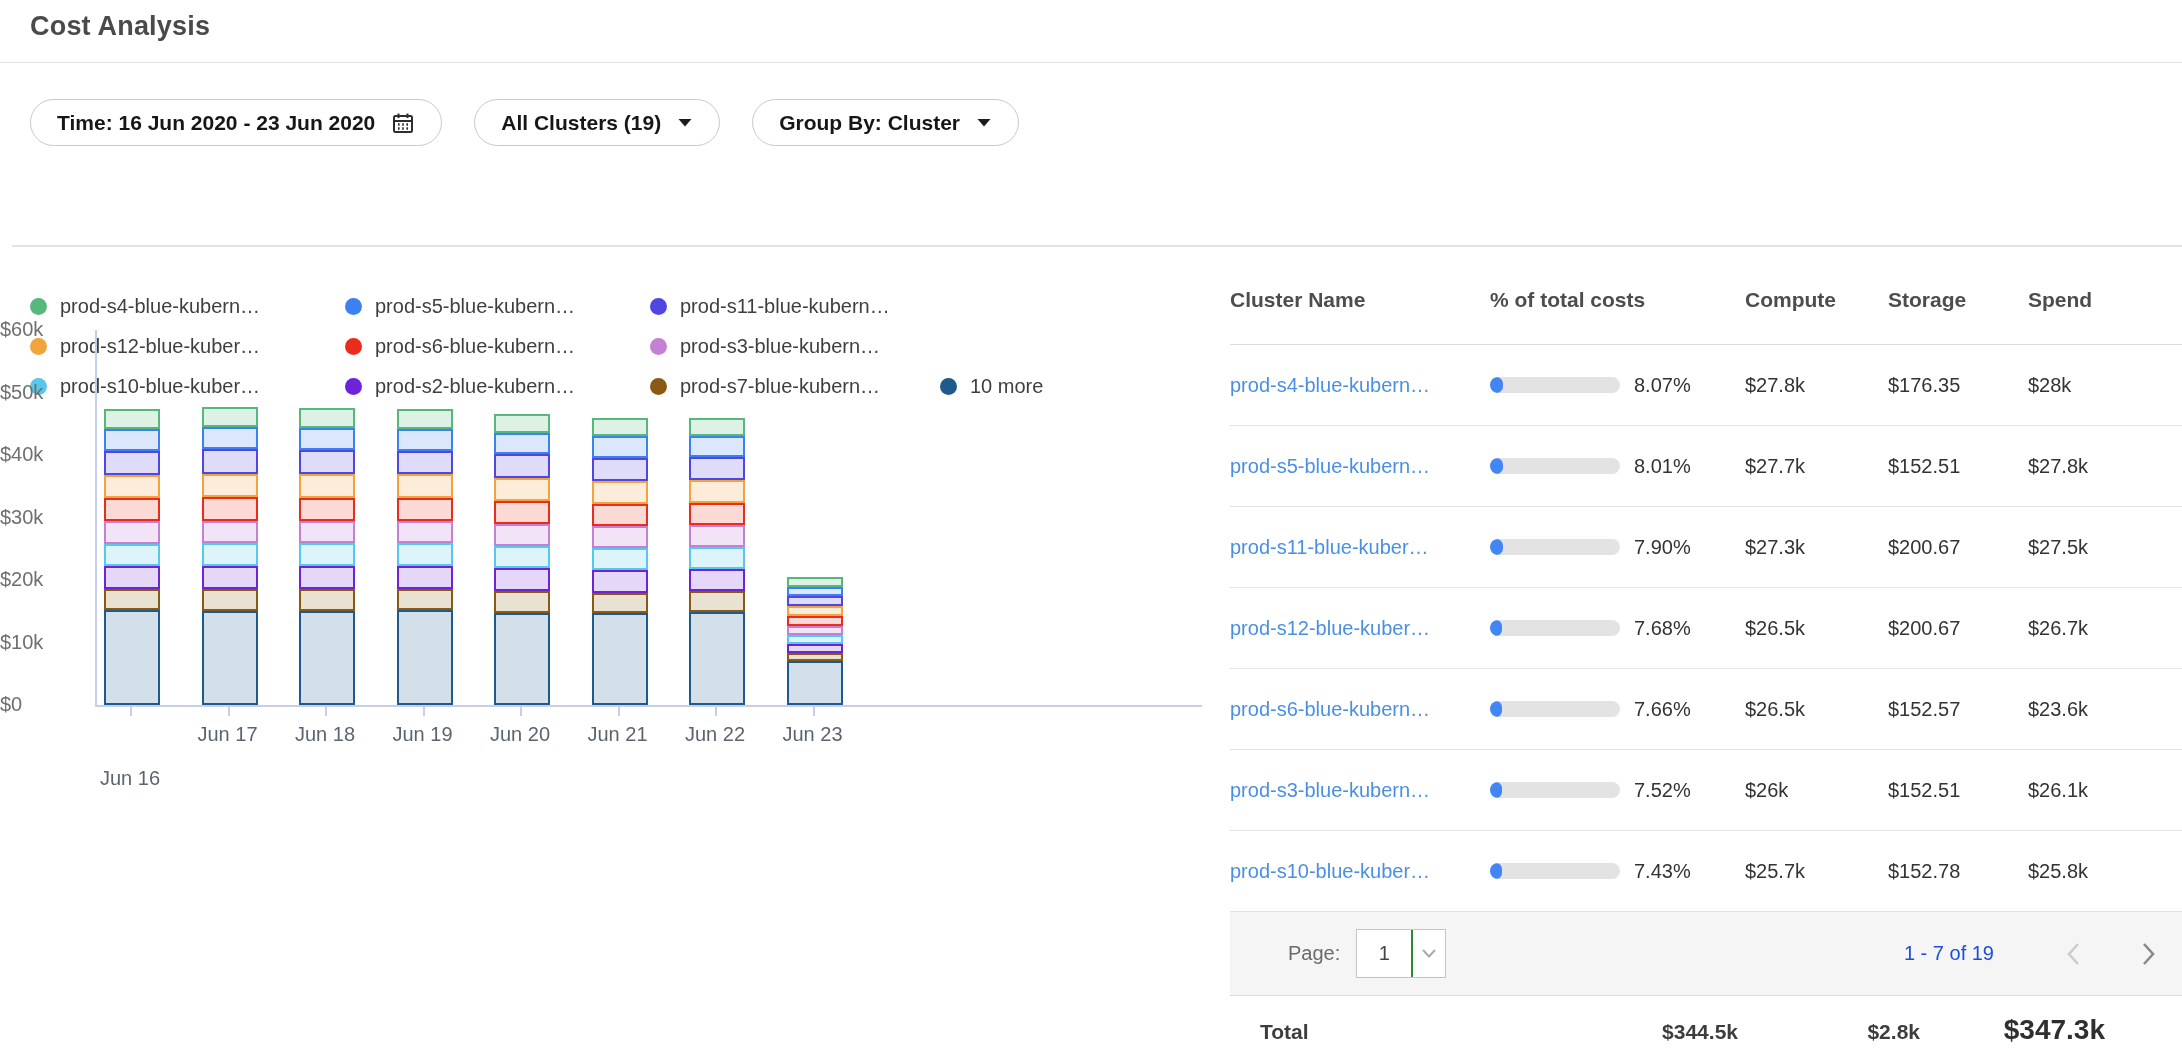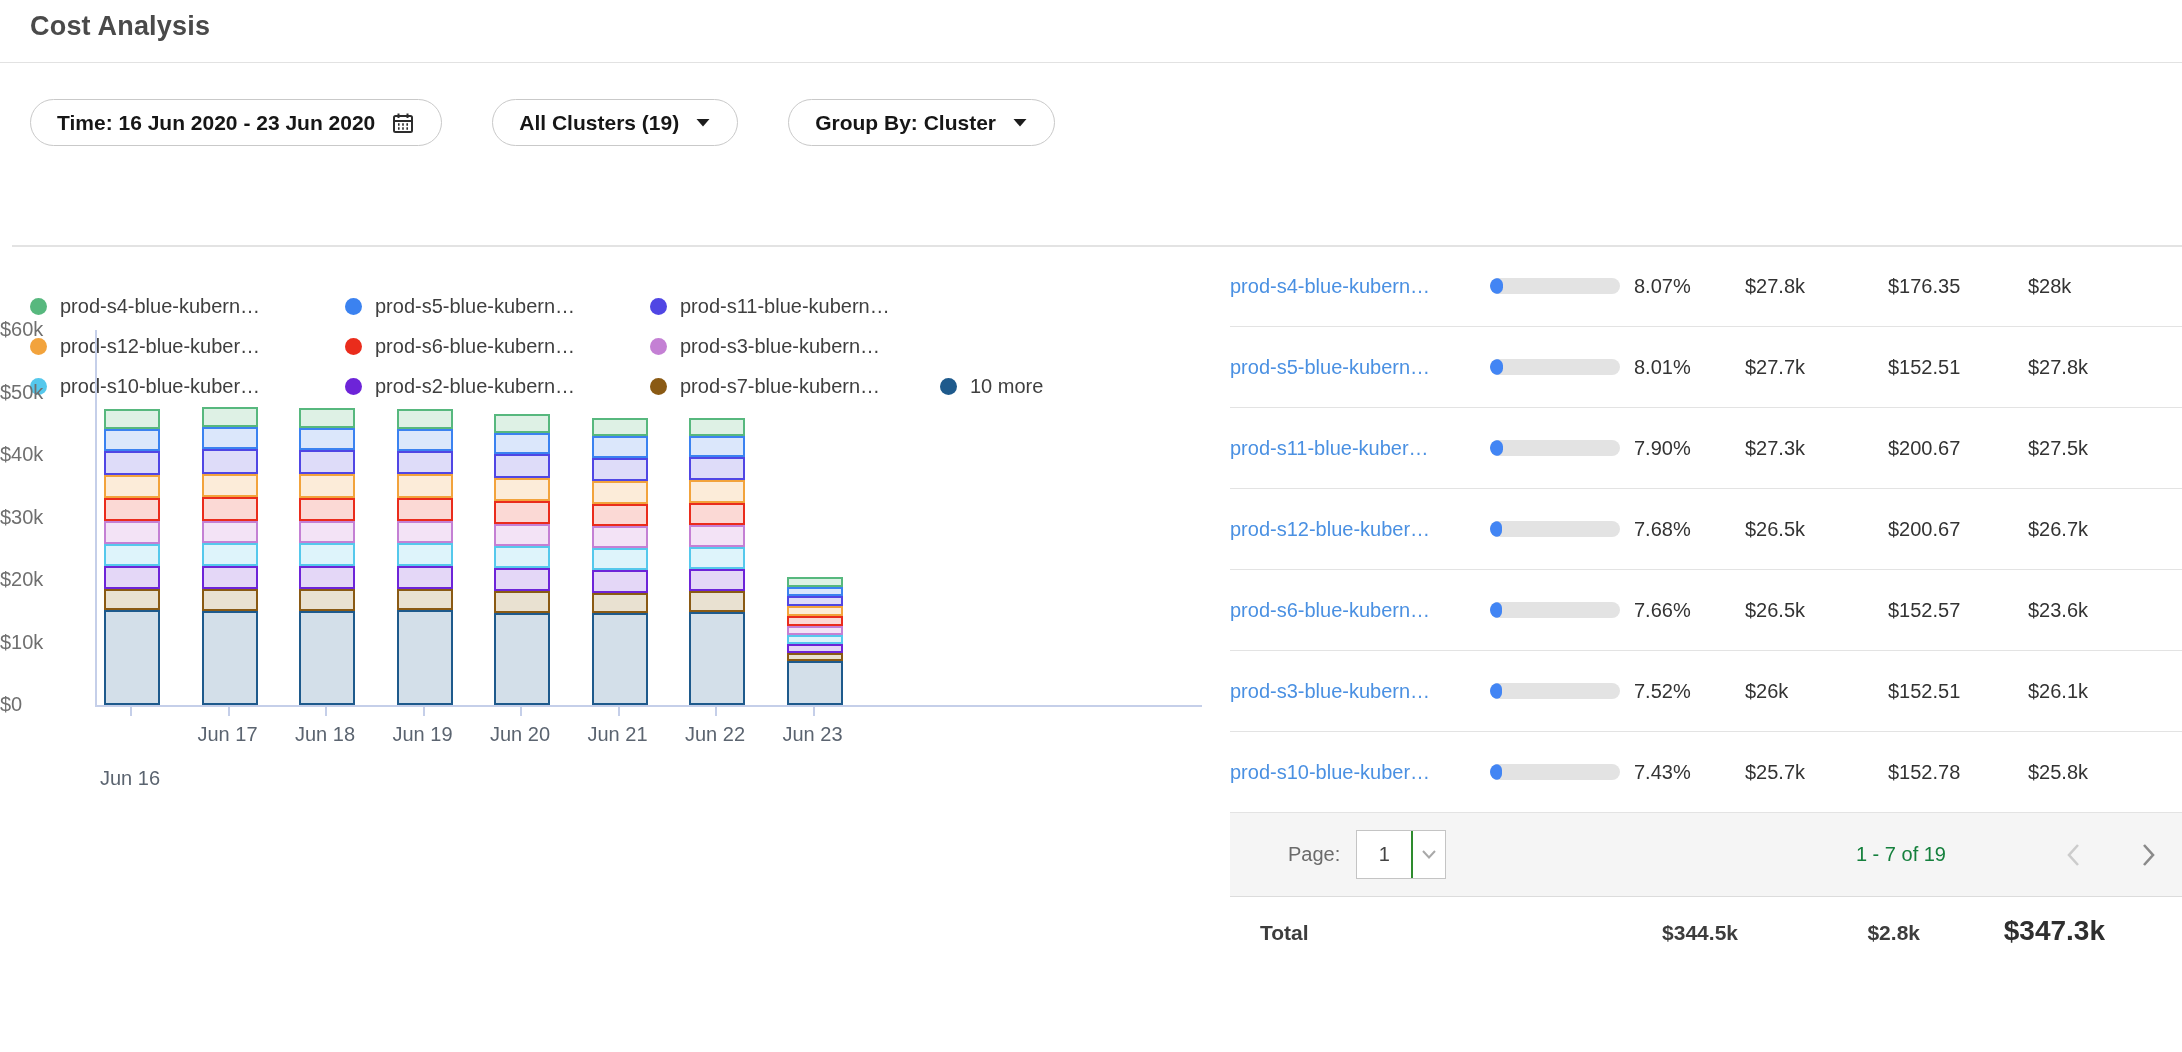--- a/index.html
+++ b/index.html
@@ -4,21 +4,21 @@
 <style>
   html,body{margin:0;padding:0;background:#fff;}
   body{width:2182px;height:1052px;overflow:hidden;font-family:"Liberation Sans","DejaVu Sans",sans-serif;color:#333;}
   .page{position:relative;width:2182px;height:1052px;border-radius:22px;}
 
   
   .hdr-title{position:absolute;left:30px;top:11px;font-size:27px;font-weight:700;color:#4a4a4a;letter-spacing:.2px;}
   .hdr-divider{position:absolute;left:0;top:62px;width:2182px;height:1px;background:#e2e2e2;}
 
   
-  .filters{position:absolute;left:30px;top:99px;display:flex;gap:50px;}
+  .filters{position:absolute;left:30px;top:99px;display:flex;gap:32px;}
   .pill{display:flex;align-items:center;gap:16px;height:47px;padding:0 26px;border:1.5px solid #c9c9c9;border-radius:24px;background:#fff;font-family:inherit;font-size:21px;font-weight:700;color:#161616;cursor:pointer;}
   .pill svg{flex:0 0 auto;}
 
   
   .content-divider{position:absolute;left:12px;top:245px;width:2170px;height:2px;background:#e3e3e3;}
 
   
   .chart-panel{position:absolute;left:0;top:246px;width:1230px;height:806px;}
   .legend{position:absolute;left:30px;top:40px;}
   .legend-row{display:flex;align-items:center;height:40px;}
@@ -45,21 +45,21 @@
   .pct-fill{position:absolute;left:0;top:0;bottom:0;background:#4285f4;border-radius:9px;}
   .pct-text{font-size:20px;color:#333;}
   .cell{font-size:20px;color:#333;}
 
   .pager{height:84px;background:#f5f5f5;border-bottom:1px solid #dcdcdc;display:flex;align-items:center;padding:0 18px 0 58px;box-sizing:border-box;}
   .pager-label{font-size:20px;color:#6b6b6b;}
   .page-select{margin-left:16px;width:88px;height:47px;background:#fff;border:1px solid #c4c4c4;display:flex;align-items:center;cursor:pointer;}
   .page-select .val{flex:1;text-align:center;font-size:20px;color:#444;}
   .page-select .sep{width:2px;height:100%;background:#2e8b2e;}
   .page-select .chev{width:32px;display:flex;justify-content:center;}
-  .pager-range{margin-left:auto;font-size:20px;color:#15803d;margin-right:116px;}
+  .pager-range{margin-left:auto;font-size:20px;color:#1d4ed8;margin-right:68px;}
   .pager-nav{display:flex;gap:50px;align-items:center;margin-right:4px;}
   .pager-nav span{cursor:pointer;display:flex;}
 
   .total-row{position:relative;height:73px;}
   .total-label{position:absolute;left:30px;top:24px;font-size:21px;font-weight:700;color:#3d3d3d;}
   .total-compute{position:absolute;right:444px;top:24px;font-size:21px;font-weight:700;color:#3d3d3d;}
   .total-storage{position:absolute;right:262px;top:24px;font-size:21px;font-weight:700;color:#3d3d3d;}
   .total-spend{position:absolute;right:77px;top:18px;font-size:28px;font-weight:700;color:#2f2f2f;}
 </style>
 </head>
@@ -280,20 +280,27 @@
         <div class="x-tick" style="left: 617.5px;"></div>
         <div class="x-lab" style="left: 562.5px;">Jun 21</div>
         <div class="x-tick" style="left: 715px;"></div>
         <div class="x-lab" style="left: 660px;">Jun 22</div>
         <div class="x-tick" style="left: 812.5px;"></div>
         <div class="x-lab" style="left: 757.5px;">Jun 23</div>
       </div>
   </section>
 
   <section class="table-panel">
+    <div class="tgrid thead" id="thead">
+        <div class="th">Cluster Name</div>
+        <div class="th">% of total costs</div>
+        <div class="th">Compute</div>
+        <div class="th">Storage</div>
+        <div class="th">Spend</div>
+      </div>
     <div id="tbody">
         <div class="tgrid trow">
           <a class="cluster-link">prod-s4-blue-kubern…</a>
           <div class="pct-cell">
             <div class="pct-track">
               <div class="pct-fill" style="width: 12.912px;"></div>
             </div>
             <span class="pct-text">8.07%</span>
           </div>
           <div class="cell">$27.8k</div>

